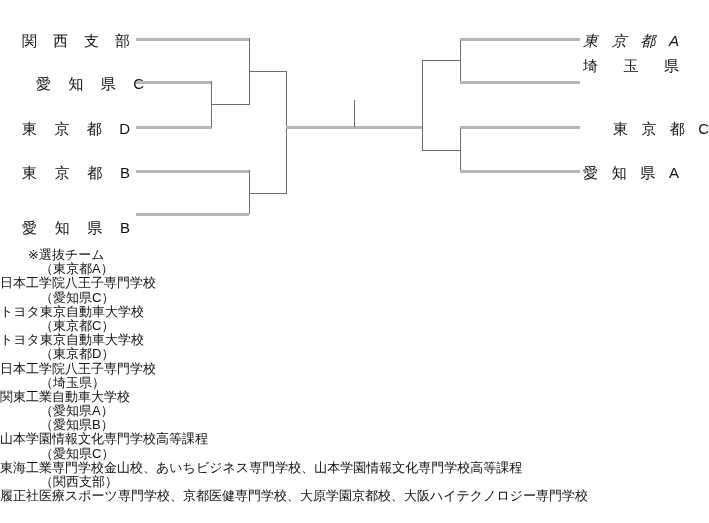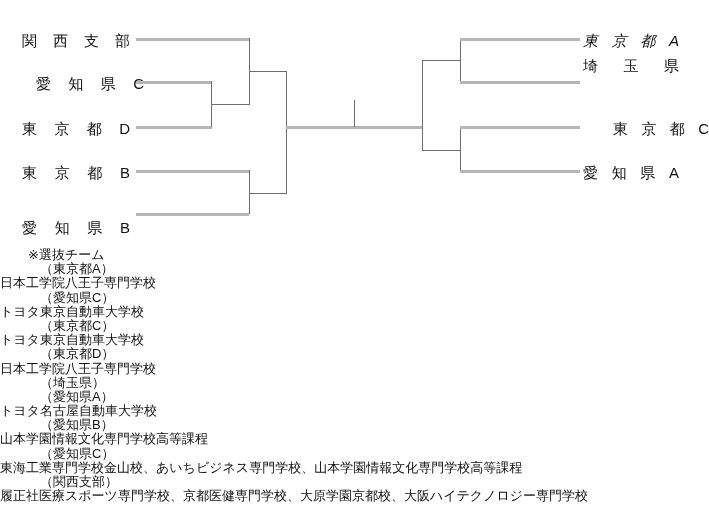--- a/index.html
+++ b/index.html
@@ -157,23 +157,23 @@
     <div class="legend-line lvl1">（愛知県C）</div>
     <div class="legend-line lvl2">トヨタ東京自動車大学校</div>
 
     <div class="legend-line lvl1">（東京都C）</div>
     <div class="legend-line lvl2">トヨタ東京自動車大学校</div>
 
     <div class="legend-line lvl1">（東京都D）</div>
     <div class="legend-line lvl2">日本工学院八王子専門学校</div>
 
     <div class="legend-line lvl1">（埼玉県）</div>
+    <div class="legend-line lvl2">関東工業自動車大学校</div>
 
     <div class="legend-line lvl1">（愛知県A）</div>
-    <div class="legend-line lvl2">トヨタ名古屋自動車大学校</div>
 
     <div class="legend-line lvl1">（愛知県B）</div>
     <div class="legend-line lvl2">山本学園情報文化専門学校高等課程</div>
 
     <div class="legend-line lvl1">（愛知県C）</div>
     <div class="legend-line lvl2">東海工業専門学校金山校、あいちビジネス専門学校、山本学園情報文化専門学校高等課程</div>
 
     <div class="legend-line lvl1">（関西支部）</div>
     <div class="legend-line lvl2">履正社医療スポーツ専門学校、京都医健専門学校、大原学園京都校、大阪ハイテクノロジー専門学校</div>
   </div>

